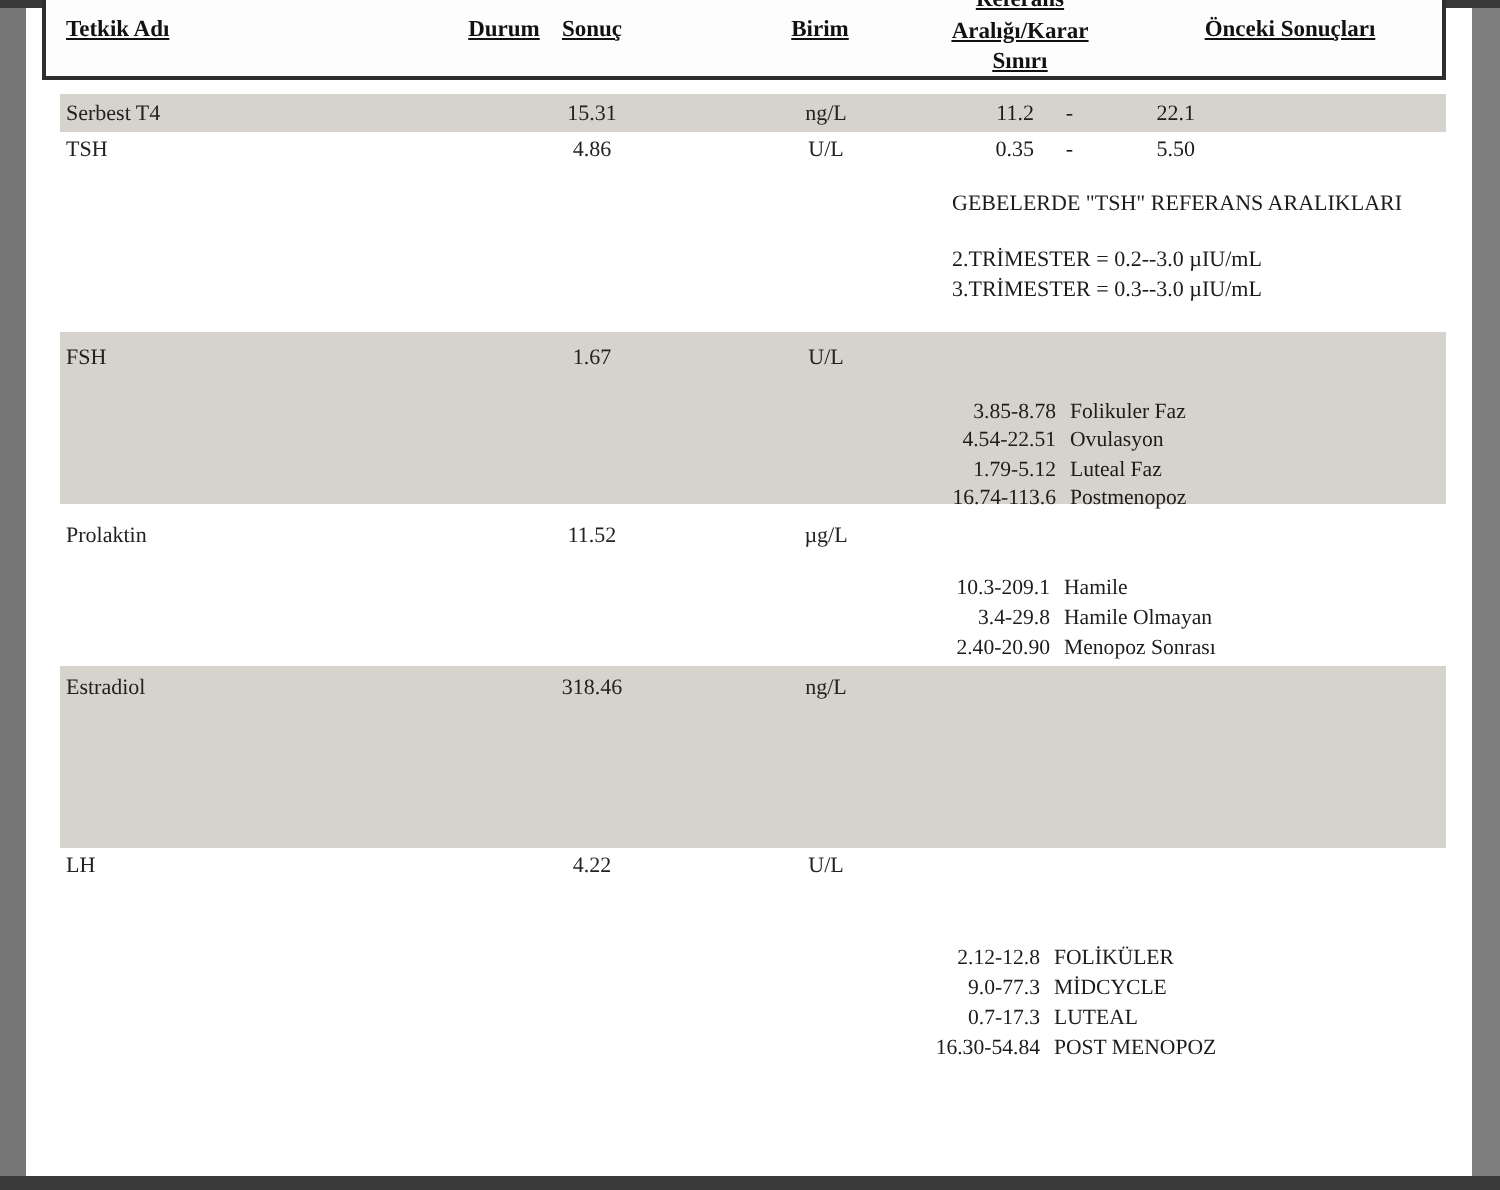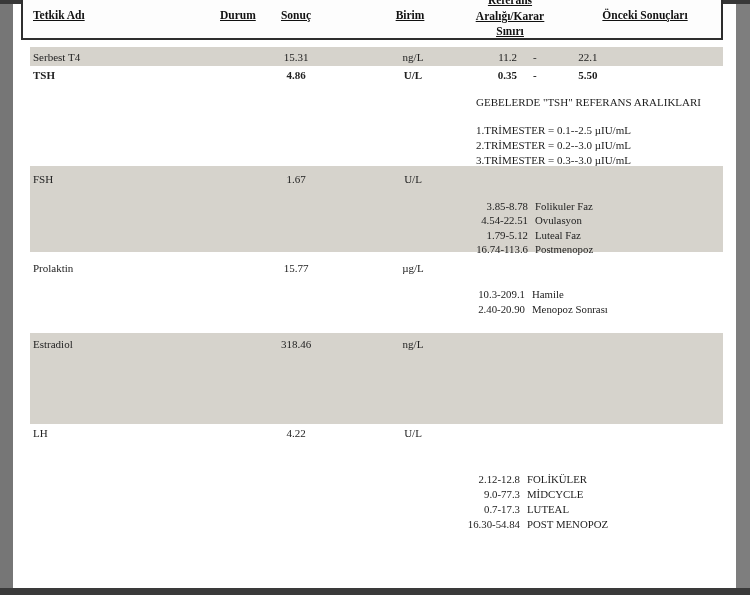--- a/index.html
+++ b/index.html
@@ -14,21 +14,21 @@
 
   .header-box{
     position:absolute;left:21px;top:-8px;width:702px;height:48px;
     border:2px solid #2e2e2e;box-sizing:border-box;background:#fdfdfd;
   }
   .hcell{
     position:absolute;font-weight:bold;text-decoration:underline;
     font-size:11.5px;color:#111;white-space:nowrap;
   }
   .h-test{left:33px;top:9px;}
-  .h-status{left:220px;top:9px;width:64px;}
+  .h-status{left:220px;top:9px;width:64px;text-align:center;}
   .h-result{left:268px;top:9px;width:56px;text-align:center;}
   .h-unit{left:382px;top:9px;width:56px;text-align:center;}
   .h-ref{left:452px;top:-7px;width:116px;text-align:center;line-height:15.5px;}
   .h-ref div{text-decoration:underline;}
   .h-prev{left:583px;top:9px;width:124px;text-align:center;}
 
   .band{position:absolute;left:30px;width:693px;background:#d6d3cc;}
   .band-1{top:47px;height:19px;}
   .band-fsh{top:166px;height:86px;}
   .band-est{top:333px;height:91px;}
@@ -50,21 +50,21 @@
   .range-block .rline{display:block;}
   .range-block .num{display:inline-block;width:78px;text-align:right;}
   .range-block .lbl{margin-left:7px;}
   .rb-fsh{left:450px;top:199px;line-height:14.3px;}
   .rb-prl{left:447px;top:287px;line-height:14.8px;}
   .rb-est{left:488px;top:363px;line-height:14.8px;}
   .rb-est .num{width:42px;text-align:left;}
   .rb-lh{left:442px;top:472px;line-height:14.9px;}
 
   .t-r1{top:51px;}
-  .t-r2{top:69px;font-weight:bold;}
+  .t-r2{top:69px;}
   .t-fsh{top:173px;}
   .t-prl{top:262px;}
   .t-est{top:338px;}
   .t-lh{top:427px;}
 </style>
 </head>
 <body>
 
 <div class="screen">
 
@@ -101,21 +101,20 @@
   <span class="cell c-name t-r2">TSH</span>
   <span class="cell c-result t-r2">4.86</span>
   <span class="cell c-unit t-r2">U/L</span>
   <span class="simple-range t-r2">
     <span class="lo">0.35</span>
     <span class="dash">-</span>
     <span class="hi">5.50</span>
   </span>
   <span class="note-title">GEBELERDE "TSH"  REFERANS ARALIKLARI</span>
   <div class="note-lines">
-    <div>1.TRİMESTER = 0.1--2.5  µIU/mL</div>
     <div>2.TRİMESTER = 0.2--3.0  µIU/mL</div>
     <div>3.TRİMESTER = 0.3--3.0  µIU/mL</div>
   </div>
 
   <span class="cell c-name t-fsh">FSH</span>
   <span class="cell c-result t-fsh">1.67</span>
   <span class="cell c-unit t-fsh">U/L</span>
   <div class="range-block rb-fsh">
     <span class="rline">
       <span class="num">3.85-8.78</span><span class="lbl">Folikuler Faz</span>
@@ -125,25 +124,28 @@
     </span>
     <span class="rline">
       <span class="num">1.79-5.12</span><span class="lbl">Luteal Faz</span>
     </span>
     <span class="rline">
       <span class="num">16.74-113.6</span><span class="lbl">Postmenopoz</span>
     </span>
   </div>
 
   <span class="cell c-name t-prl">Prolaktin</span>
-  <span class="cell c-result t-prl">15.77</span>
+  <span class="cell c-result t-prl">11.52</span>
   <span class="cell c-unit t-prl">µg/L</span>
   <div class="range-block rb-prl">
     <span class="rline">
       <span class="num">10.3-209.1</span><span class="lbl">Hamile</span>
+    </span>
+    <span class="rline">
+      <span class="num">3.4-29.8</span><span class="lbl">Hamile Olmayan</span>
     </span>
     <span class="rline">
       <span class="num">2.40-20.90</span><span class="lbl">Menopoz Sonrası</span>
     </span>
   </div>
 
   <span class="cell c-name t-est">Estradiol</span>
   <span class="cell c-result t-est">318.46</span>
   <span class="cell c-unit t-est">ng/L</span>
 

